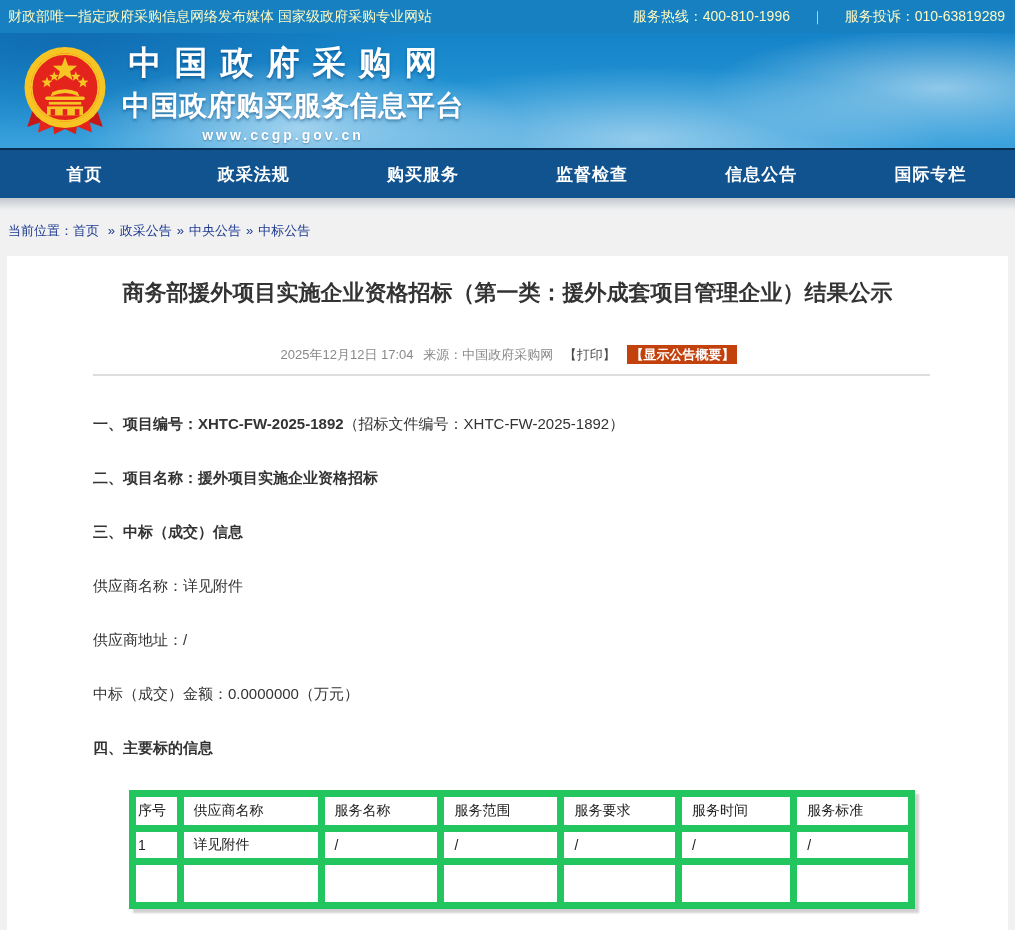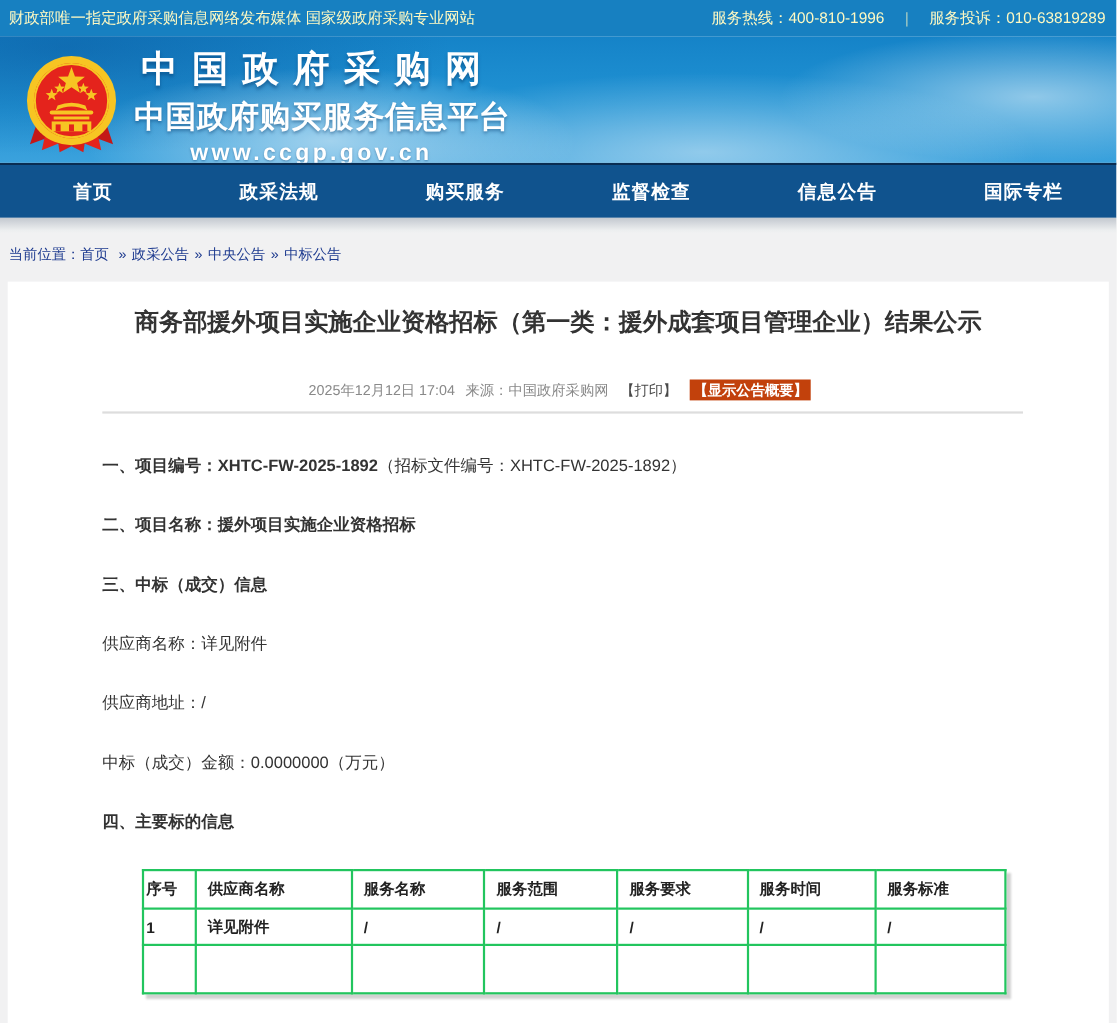--- a/index.html
+++ b/index.html
@@ -2,40 +2,40 @@
 <html><head>
 <meta charset="utf-8">
 <style>
   * { margin:0; padding:0; box-sizing:border-box; }
   html,body { width:1015px; height:930px; overflow:hidden;
     font-family:"Liberation Sans","DejaVu Sans",sans-serif; background:#f1f1f2; }
 
   
   .topbar { height:33px; background:#1780c1; display:flex; align-items:center;
     justify-content:space-between; padding:0 8px; color:#fef9c3; font-size:14px; }
-  .topbar-right { display:flex; align-items:center; gap:6px; padding-right:2px; }
+  .topbar-right { display:flex; align-items:center; gap:13px; padding-right:2px; }
   .topbar-sep { opacity:.85; padding:0 8px; font-size:13px; }
 
   
   .site-header { height:115px; position:relative; overflow:hidden;
     background:
       radial-gradient(ellipse 320px 95px at 300px 95px, rgba(255,255,255,.55), transparent 70%),
       radial-gradient(ellipse 420px 100px at 640px 105px, rgba(255,255,255,.45), transparent 72%),
       radial-gradient(ellipse 330px 85px at 940px 55px, rgba(255,255,255,.5), transparent 70%),
       radial-gradient(ellipse 500px 140px at 60px 10px, rgba(8,80,150,.45), transparent 70%),
       linear-gradient(180deg,#1583c8 0%,#2193d4 55%,#3ba2dd 100%); }
   .logo-link { position:absolute; left:20px; top:8px; display:flex; align-items:center;
     text-decoration:none; cursor:pointer; }
   .emblem { width:90px; height:96px; }
   .site-title-block { margin-left:12px; color:#fff; width:322px; text-align:center; }
   .site-name { font-size:33px; font-weight:bold; letter-spacing:13px; white-space:nowrap;
     text-shadow:0 2px 3px rgba(0,50,100,.45); margin-right:-13px; }
   .site-subtitle { font-size:28px; font-weight:bold; letter-spacing:0.5px; white-space:nowrap;
     text-shadow:0 2px 3px rgba(0,50,100,.45); margin-top:1px; }
-  .site-url { font-size:21px; font-weight:bold; letter-spacing:3px;
+  .site-url { font-size:14px; font-weight:bold; letter-spacing:3px;
     text-shadow:0 1px 2px rgba(0,50,100,.4); margin-top:2px; }
 
   
   .main-nav { height:50px; background:#10538e; border-top:2px solid #0a2d52;
     display:flex; align-items:stretch; }
   .nav-item { flex:1; display:flex; align-items:center; justify-content:center;
     color:#fff; font-size:17px; font-weight:bold; cursor:pointer; letter-spacing:1px; }
   .nav-fade { height:14px; background:linear-gradient(180deg,#c3c8cf 0%,#eceeef 80%,#f1f1f2 100%); }
 
   
@@ -56,21 +56,21 @@
 
   .article-body { padding:36px 78px 0 86px; font-size:15px; color:#333; }
   .article-body p { line-height:24px; margin:0 0 30px 0; }
   .article-body p b { font-weight:bold; }
 
   
   .result-table-wrap { margin-left:36px; margin-top:8px; }
   table.result-table { width:786px; table-layout:fixed; border-collapse:collapse;
     border:2px solid #1a1a1a; box-shadow:4px 4px 2px rgba(0,0,0,.18);
     font-size:14px; color:#222; background:#fff; }
-  .result-table th, .result-table td { border:2px solid #22c55e; font-weight:bold;
+  .result-table th, .result-table td { border:7px solid #22c55e; font-weight:normal;
     text-align:left; padding-left:10px; vertical-align:middle; }
   .result-table th:first-child, .result-table td:first-child { padding-left:2px; }
   .result-table thead tr { height:35px; }
   .result-table tbody tr:nth-child(1) { height:33px; }
   .result-table tbody tr:nth-child(2) { height:44px; }
   col.c1{width:6.1%} col.c2{width:18.1%} col.c3{width:15.4%} col.c4{width:15.4%}
   col.c5{width:15.1%} col.c6{width:14.8%} col.c7{width:15.1%}
 </style>
 </head>
 <body>

